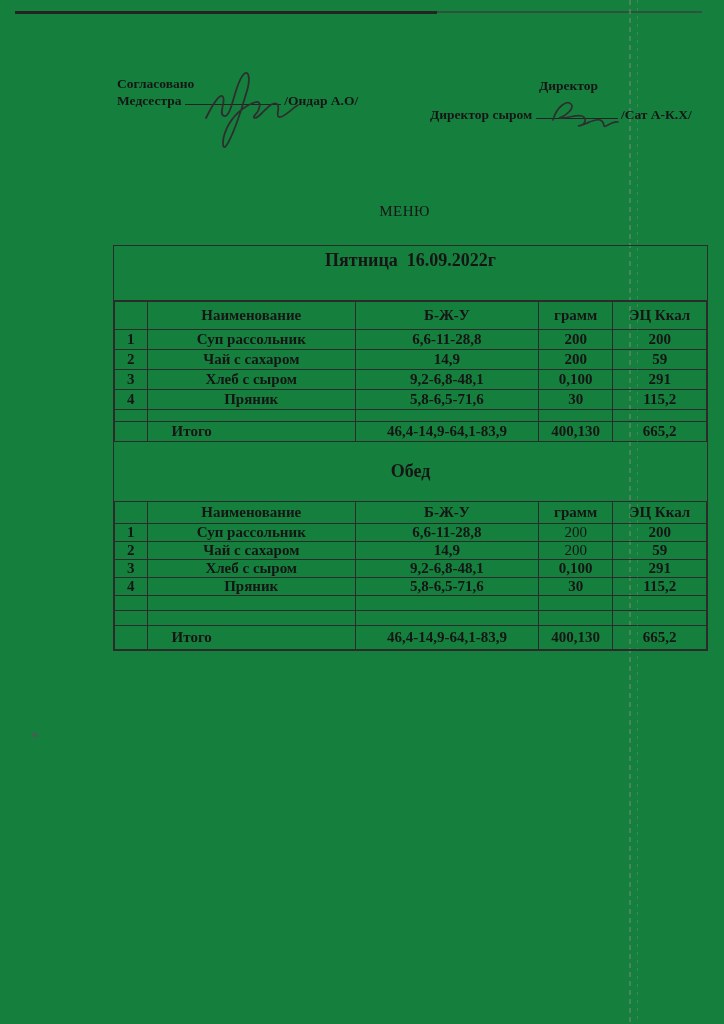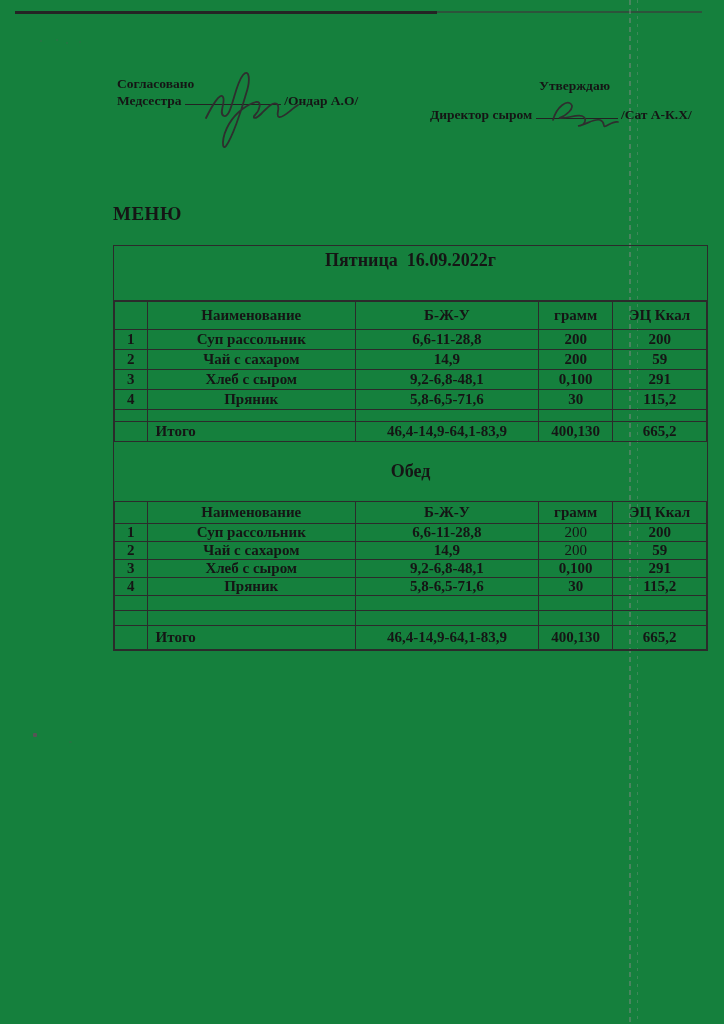--- a/index.html
+++ b/index.html
@@ -18,41 +18,41 @@
                     background:repeating-linear-gradient(to bottom,#9a9a9a 0 3px, transparent 3px 8px); }
   .speck { position:absolute; background:#555; border-radius:1px; }
   
   .approve { position:absolute; font-weight:bold; font-size:13.5px; }
   .approve-row { white-space:nowrap; }
   .sig-line { display:inline-block; border-bottom:1.6px solid #222; height:12px; vertical-align:baseline; }
   .sig-svg { position:absolute; pointer-events:none; }
   
   .menu-title {
     position:absolute; left:113px; top:203px; width:583px;
-    font-weight:bold; font-size:19px; letter-spacing:.5px;
+    text-align:center; font-weight:normal; font-size:15px; letter-spacing:.5px;
   }
   
   .frame { position:absolute; left:113px; top:245px; width:595px; border:1.8px solid #2b2b2b; box-sizing:border-box; }
   .day-band {
     height:55px; border-bottom:1.6px solid #2b2b2b;
     text-align:center; font-weight:bold; font-size:18px; padding-top:4px;
     white-space:pre; box-sizing:border-box;
   }
   .lunch-band {
     height:59px; display:flex; align-items:center; justify-content:center;
     font-weight:bold; font-size:18px;
   }
   table { border-collapse:collapse; width:100%; table-layout:fixed; }
   td {
     border:1.5px solid #2b2b2b; padding:0 2px; box-sizing:border-box;
     font-weight:bold; font-size:15px; text-align:center; vertical-align:middle;
     overflow:hidden; white-space:nowrap;
   }
   td.reg { font-weight:normal; }
-  td.left { text-align:left; padding-left:8px; }
+  td.left { text-align:left; padding-left:24px; }
   tr.hdr td   { height:28px; }
   tr.data td  { height:20px; }
   tr.data2 td { height:18px; }
   tr.blank td  { height:12px; }
   tr.blank2 td { height:15px; }
   tr.total td { height:20px; }
   table.t2 tr.hdr td { height:22px; }
   table.t2 tr.total td { height:24px; }
   col.c-num  { width:5.5%; }
   col.c-name { width:35.2%; }
@@ -82,21 +82,21 @@
       <span>Медсестра</span>
       <span class="sig-line" style="width:96px;"></span>
       <span>/Ондар А.О/</span>
     </div>
   </div>
   <svg class="sig-svg" style="left:196px; top:64px;" width="122" height="86" viewBox="0 0 122 86">
     <path d="M10 54 C16 42 24 28 27 33 C30 38 22 50 28 52 C36 54 38 22 47 11 C53 4 55 15 50 30 C45 48 36 74 30 82 C26 87 25 74 33 60 C40 48 52 40 60 38 C66 37 64 46 59 51 C56 54 59 56 65 50 C71 44 77 37 81 40 C85 43 79 52 83 53 C88 54 95 45 102 41" fill="none" stroke="#2e2e2e" stroke-width="1.8" stroke-linecap="round"></path>
   </svg>
 
   <div class="approve" style="left:539px; top:78px;">
-    <div>Утверждаю</div>
+    <div>Директор</div>
   </div>
   <div class="approve" style="left:430px; top:106px;">
     <div class="approve-row">
       <span>Директор сыром</span>
       <span class="sig-line" style="width:82px;"></span>
       <span>/Сат А-К.Х/</span>
     </div>
   </div>
   <svg class="sig-svg" style="left:546px; top:93px;" width="78" height="42" viewBox="0 0 78 42">
     <path d="M7 27 C11 13 21 7 25 11 C29 15 20 23 13 25 C21 26 30 21 36 23 C42 25 39 33 32 33 C40 32 48 25 54 27 C60 29 56 35 60 33 C64 31 68 28 72 29" fill="none" stroke="#2e2e2e" stroke-width="1.7" stroke-linecap="round"></path>

